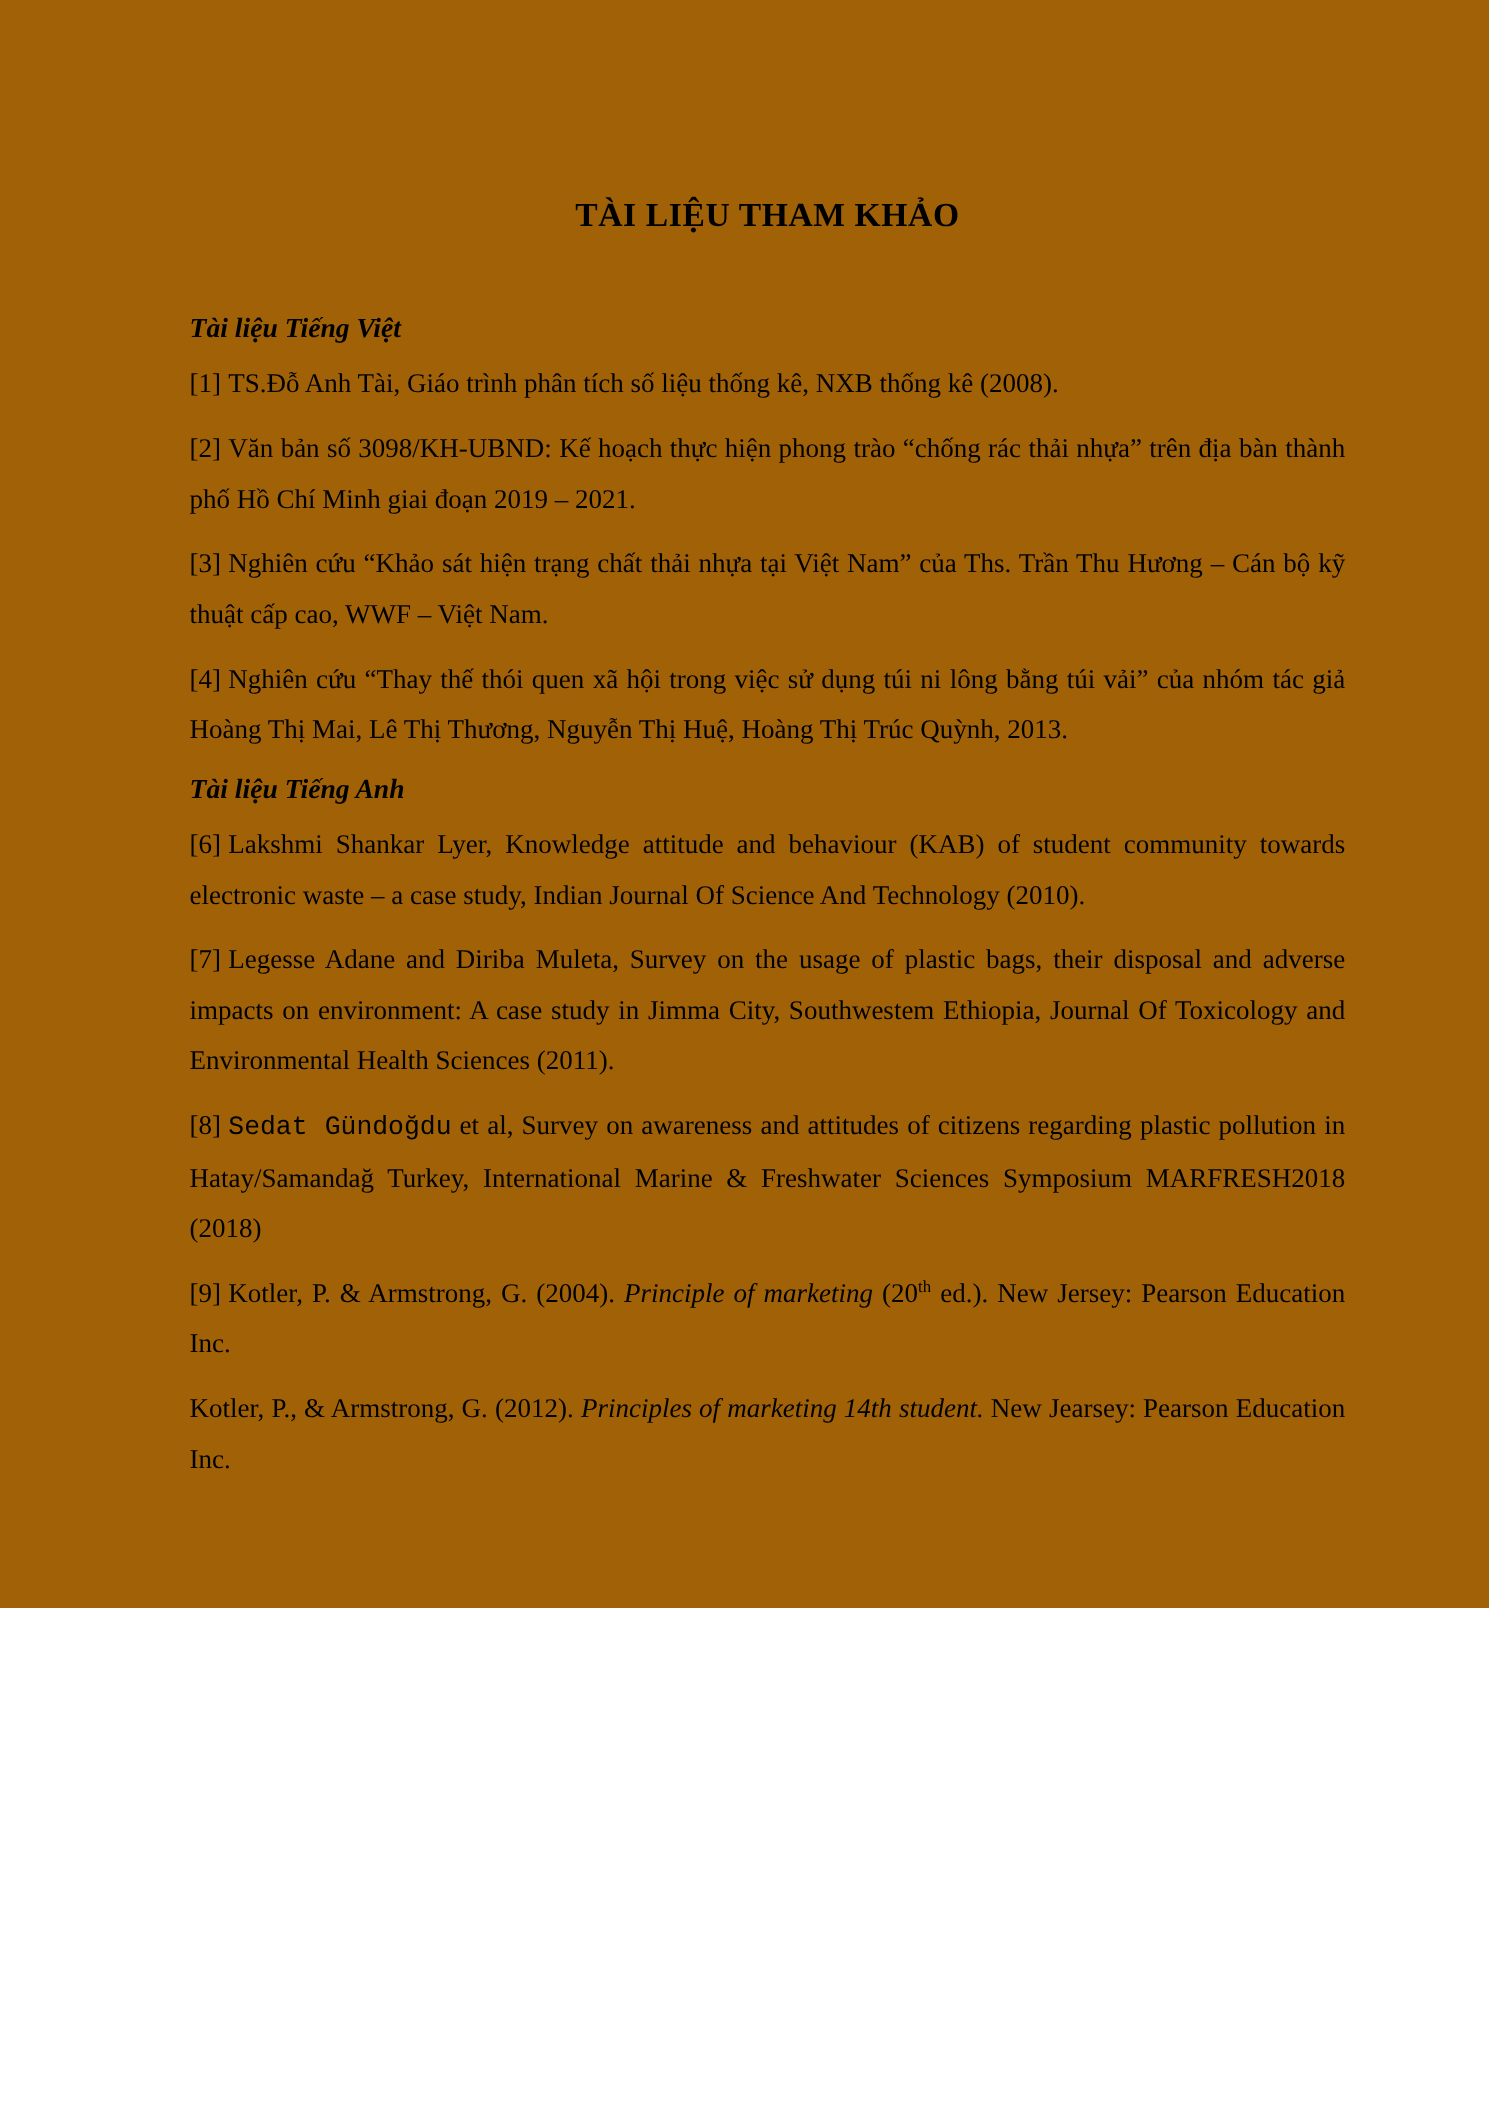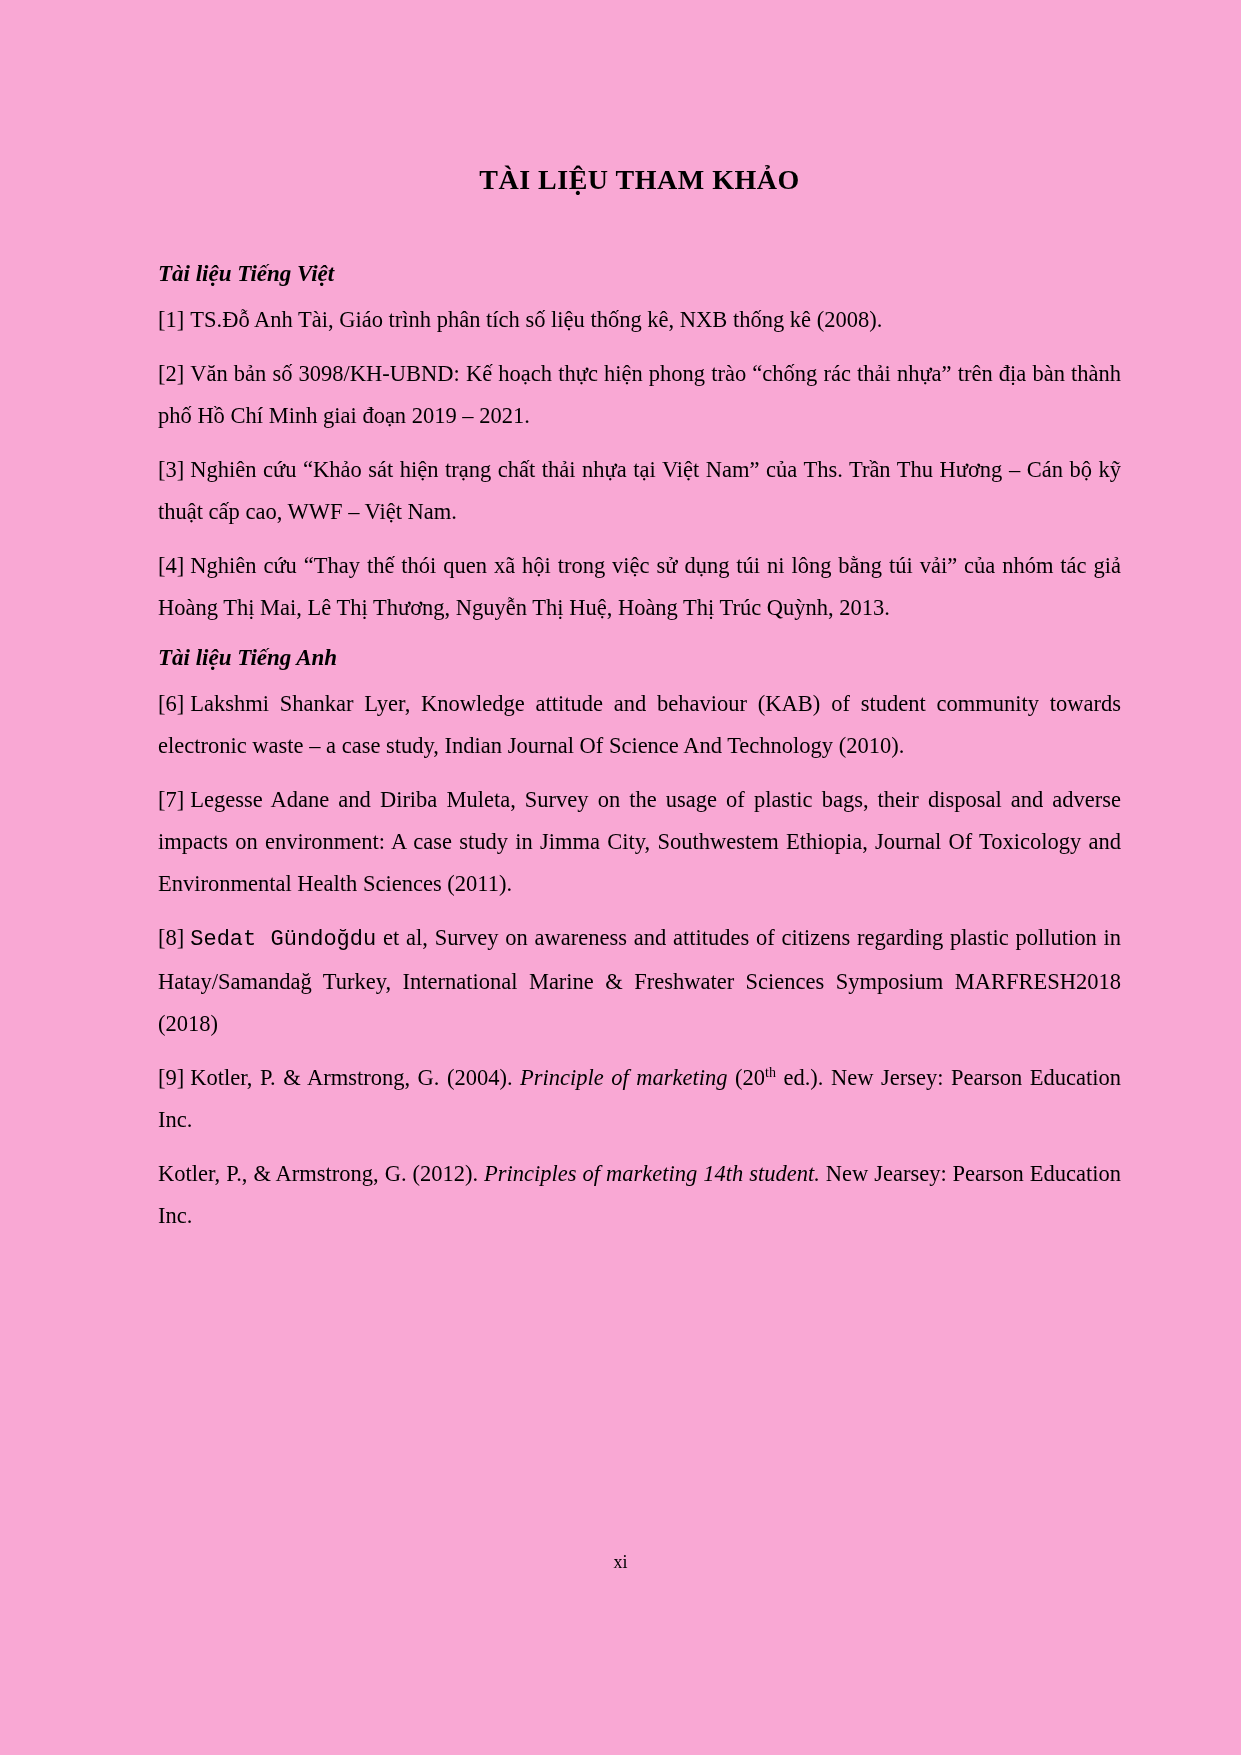--- a/index.html
+++ b/index.html
@@ -3,22 +3,22 @@
 <meta charset="utf-8">
 <style>
   html, body {
     margin: 0;
     padding: 0;
     background: #ffffff;
   }
   .page {
     position: relative;
     width: 1241px;
-    height: 1755px;
-    background: #f9a8d4;
+    height: 1340px;
+    background: #a16207;
     color: #000000;
     font-family: "Liberation Serif", "DejaVu Serif", serif;
     overflow: hidden;
   }
   .content {
     position: absolute;
     left: 158px;
     right: 120px;
     top: 163px;
   }

